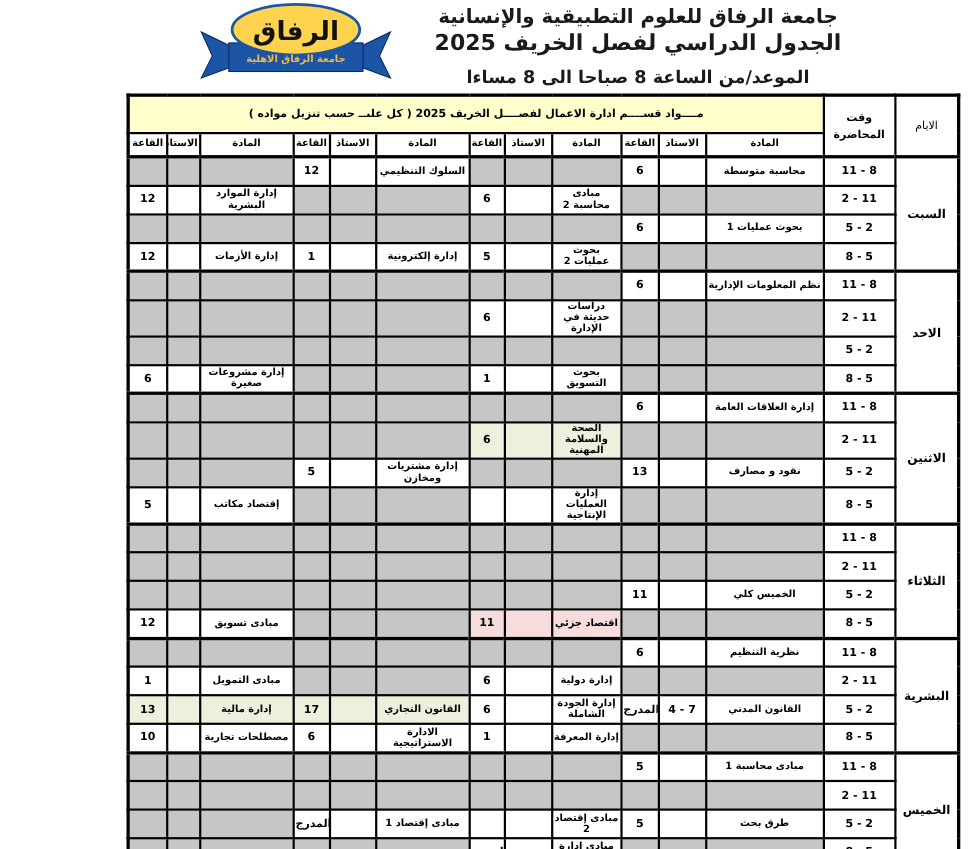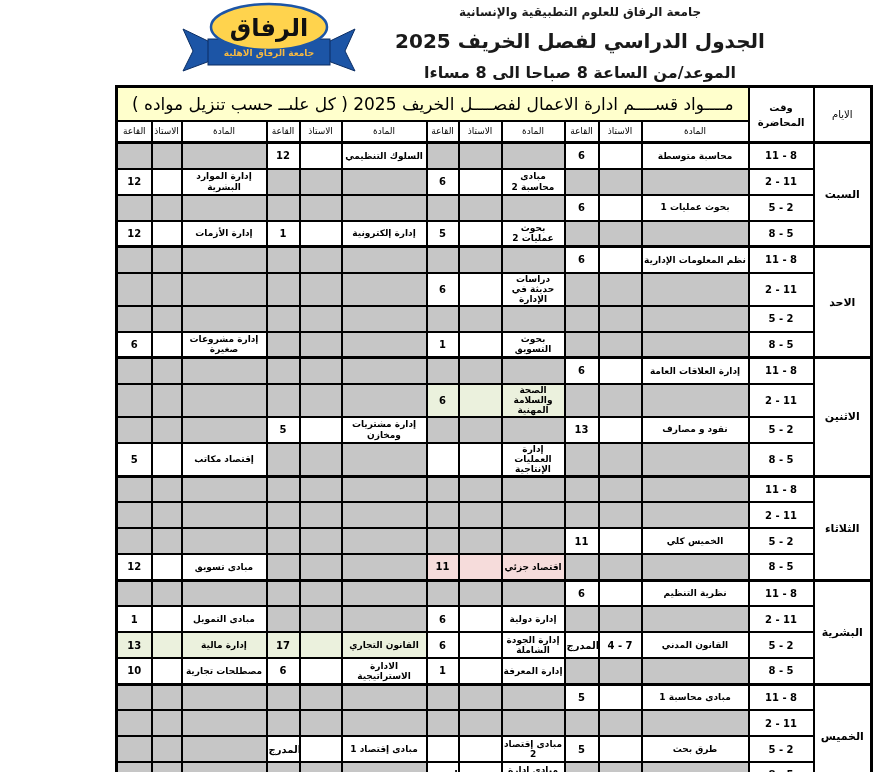--- a/index.html
+++ b/index.html
@@ -8,21 +8,21 @@
     width:881px; height:772px; position:relative; overflow:hidden;
     background:#ffffff; font-family:"DejaVu Sans", sans-serif;
   }
 
   
   .page-header {
     position:absolute; top:5px; left:330px; width:500px;
     text-align:center; direction:rtl; color:var(--header-text,#1a1a1a);
   }
   .page-header .hline { font-weight:bold; }
-  .page-header .l1 { font-size:12px; margin-bottom:10px; }
+  .page-header .l1 { font-size:18px; }
   .page-header .l2 { font-size:20px; margin-bottom:10px; }
   .page-header .l3 { font-size:16px;text-align:center; }
 
   
   .logo-wrap { position:absolute; top:2px; left:180px; width:178px; height:76px; }
 
   
   table.sched {
     position:absolute; top:85px; left:115px; width:755px;
     border-collapse:collapse; table-layout:fixed; direction:rtl;
@@ -32,25 +32,25 @@
     border:2px solid var(--border,#000);
     text-align:center; vertical-align:middle;
     padding:0 1px; overflow:hidden; color:#000;
   }
   tr.hrow1 { height:34px; }
   tr.hrow2 { height:22px; }
   tr.r     { height:26px; }
 
   .title-cell {
     background:var(--title-bg,#ffffcc); color:var(--title-text,#9b0000);
-    font-weight:normal; font-size:17px;
+    font-weight:bold; font-size:10px;
   }
   .days-h   { font-size:10px; font-weight:normal; }
   .time-h   { font-size:10px; font-weight:bold; line-height:1.5; }
-  .colhead  { font-size:9px;  font-weight:normal; background:#fff; }
+  .colhead  { font-size:9px;  font-weight:bold; background:#fff; }
 
   .day-cell  { color:var(--day-text,#7030a0); font-weight:bold; font-size:11px; background:#fff; }
   .time-cell { color:var(--time-text,#1a1acd); font-weight:bold; font-size:10px; direction:ltr; background:#fff; }
 
   .subject-cell { font-size:9px; font-weight:bold; line-height:1.15; }
   .teacher-cell, .room-cell { font-size:10px; font-weight:bold; direction:ltr; }
 
   .empty  { background:var(--cell-empty,#c6c6c6); }
   .filled { background:#ffffff; }
   .green  { background:var(--cell-green,#ebf1dd); }

